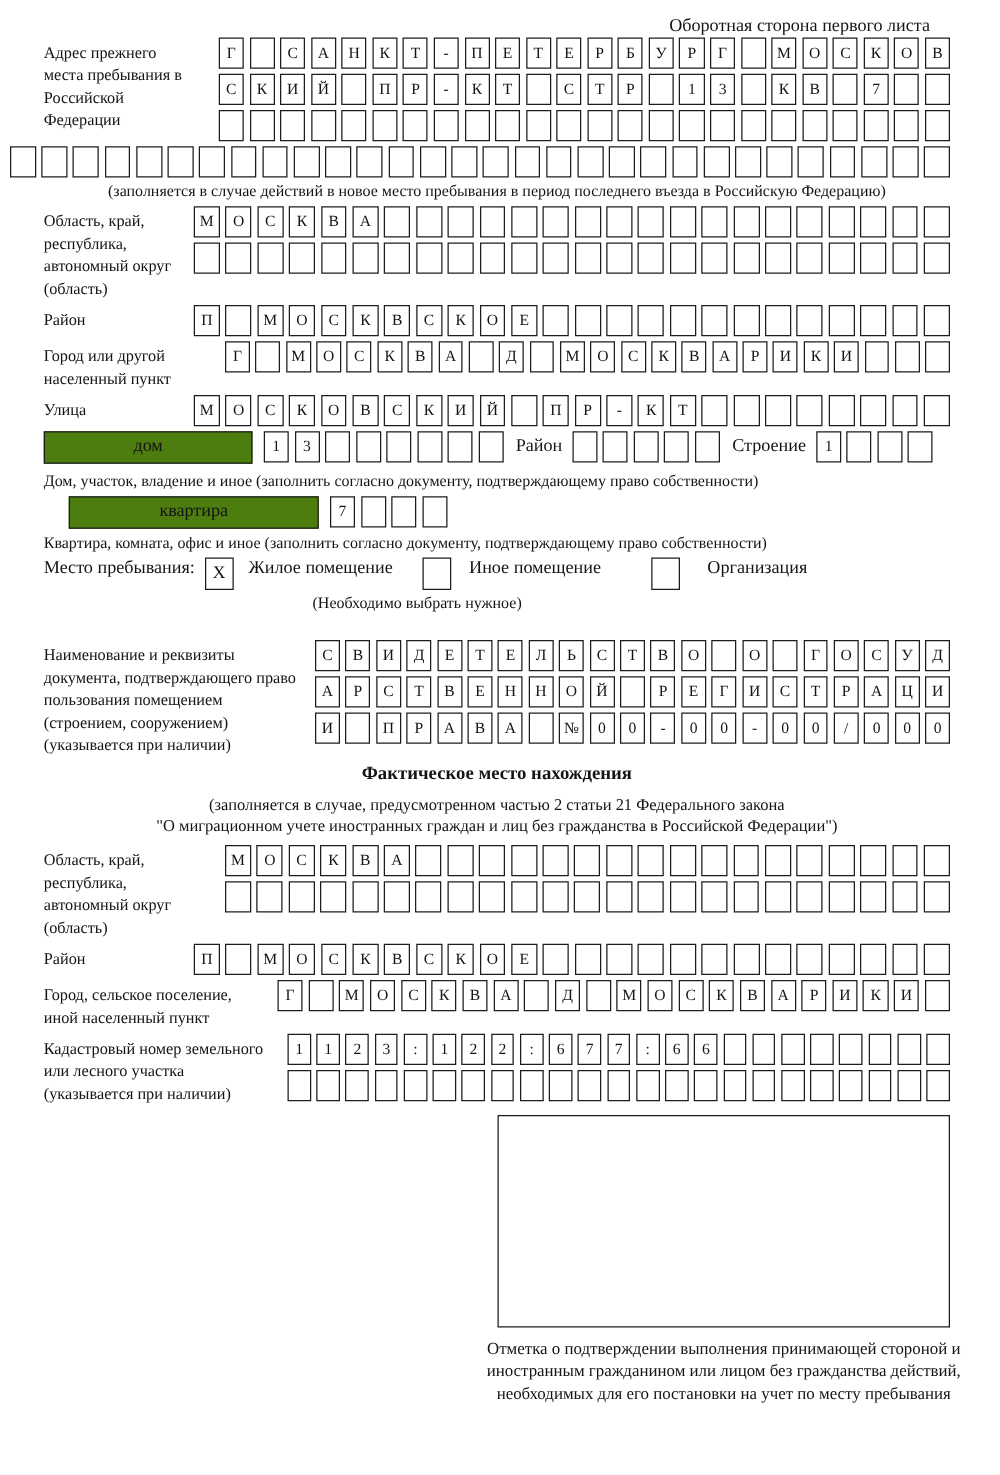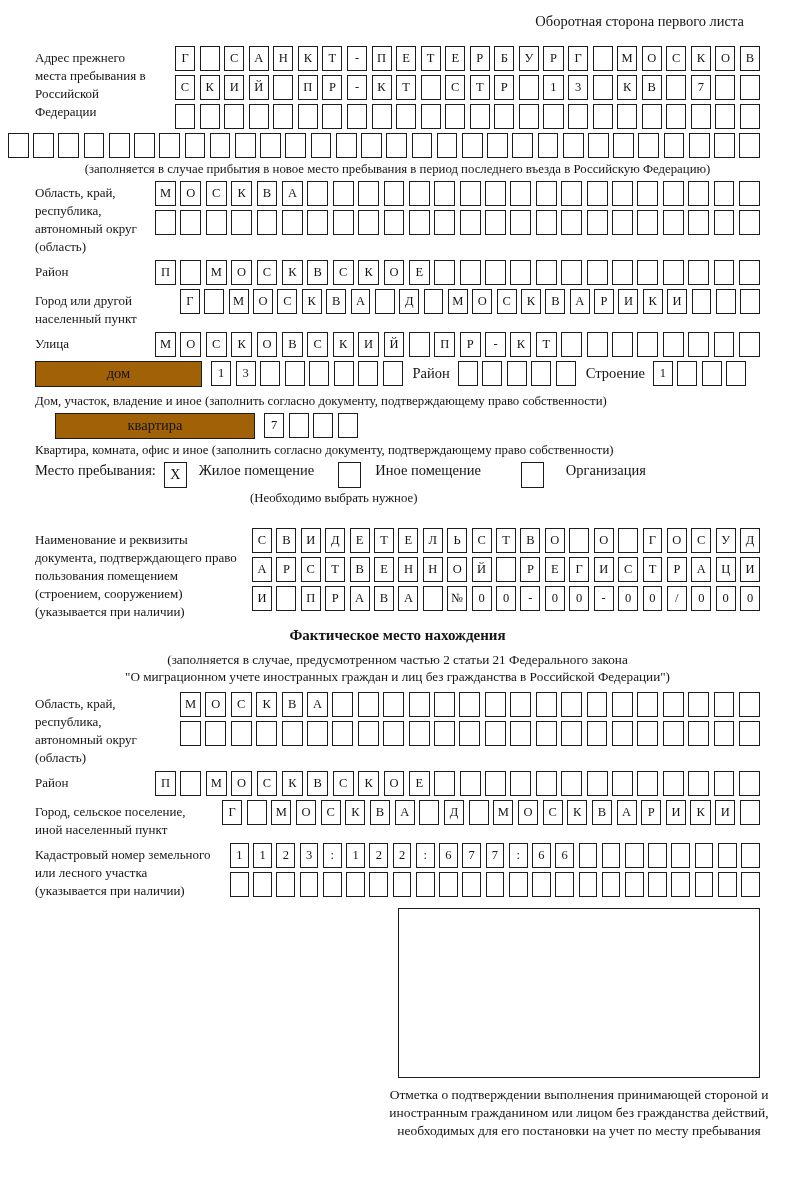--- a/index.html
+++ b/index.html
@@ -3,21 +3,21 @@
 <meta charset="utf-8">
 <style>
   * { box-sizing: border-box; margin: 0; padding: 0; }
   html, body { background: #ffffff; }
   body {
     width: 800px; height: 1180px;
     font-family: "Liberation Serif", "DejaVu Serif", serif;
     color: #141414; overflow: hidden;
   }
   .page { padding: 13px 40px 0 35px; }
-  .corner { text-align: right; font-size: 14.5px; padding-right: 16px; margin-bottom: 16px; }
+  .corner { text-align: right; font-size: 14.5px; padding-right: 16px; }
 
   .line { display: flex; align-items: flex-start; margin-bottom: 4px; }
   .lbl { font-size: 13px; line-height: 18px; padding-top: 3px; flex-shrink: 0; }
   .lbl-prev   { flex: 0 0 140px; padding-right: 18px; }
   .lbl-w120   { flex: 0 0 120px; padding-right: 10px; }
   .lbl-w145   { flex: 0 0 145px; padding-right: 10px; }
   .lbl-w185   { flex: 0 0 187px; padding-right: 10px; }
   .lbl-w195   { flex: 0 0 195px; padding-right: 10px; }
   .lbl-doc    { flex: 0 0 217px; padding-right: 10px; }
   .cellcol { flex: 1; min-width: 0; }
@@ -35,21 +35,21 @@
   .fullrow { margin-left: -27px; }
 
   .caption { font-size: 12.8px; line-height: 15px; margin: 0 0 4px 0; }
   .center { text-align: center; }
   .sec-title { text-align: center; font-weight: bold; font-size: 15px; margin: 5px 0 7px 0; }
 
   .inline-lbl { font-size: 14.5px; line-height: 25px; white-space: nowrap; }
   .namedbox {
     border: 1.6px solid #1c1c1c; height: 26px;
     text-align: center; font-size: 14.5px; line-height: 23px;
-    background: #a16207; flex-shrink: 0;
+    background: #4d7c0f; flex-shrink: 0;
   }
   .box-dom { width: 167px; margin-right: 9px; }
   .box-kv  { width: 200px; margin-right: 9px; margin-left: 20px; }
   .gap-lbl { padding: 0 8px 0 10px; }
 
   .stayline { display: flex; margin-bottom: 5px; font-size: 14.5px; }
   .chk {
     width: 23px; height: 26px; border: 1.6px solid #1c1c1c;
     text-align: center; line-height: 24px; font-size: 14px;
     flex-shrink: 0; background: #fff;
@@ -186,21 +186,21 @@
       <span class="cell"></span>
       <span class="cell"></span>
       <span class="cell"></span>
       <span class="cell"></span>
       <span class="cell"></span>
       <span class="cell"></span>
       <span class="cell"></span>
       <span class="cell"></span>
       <span class="cell"></span>
     </div>
-  <div class="caption center">(заполняется в случае прибытия в новое место пребывания в период последнего въезда в Российскую Федерацию)</div>
+  <div class="caption center">(заполняется в случае действий в новое место пребывания в период последнего въезда в Российскую Федерацию)</div>
 
 
   <div class="line">
     <div class="lbl lbl-w120">Область, край, республика, автономный округ (область)</div>
     <div class="cellcol">
       <div class="cells">
           <span class="cell">М</span>
           <span class="cell">О</span>
           <span class="cell">С</span>
           <span class="cell">К</span>

